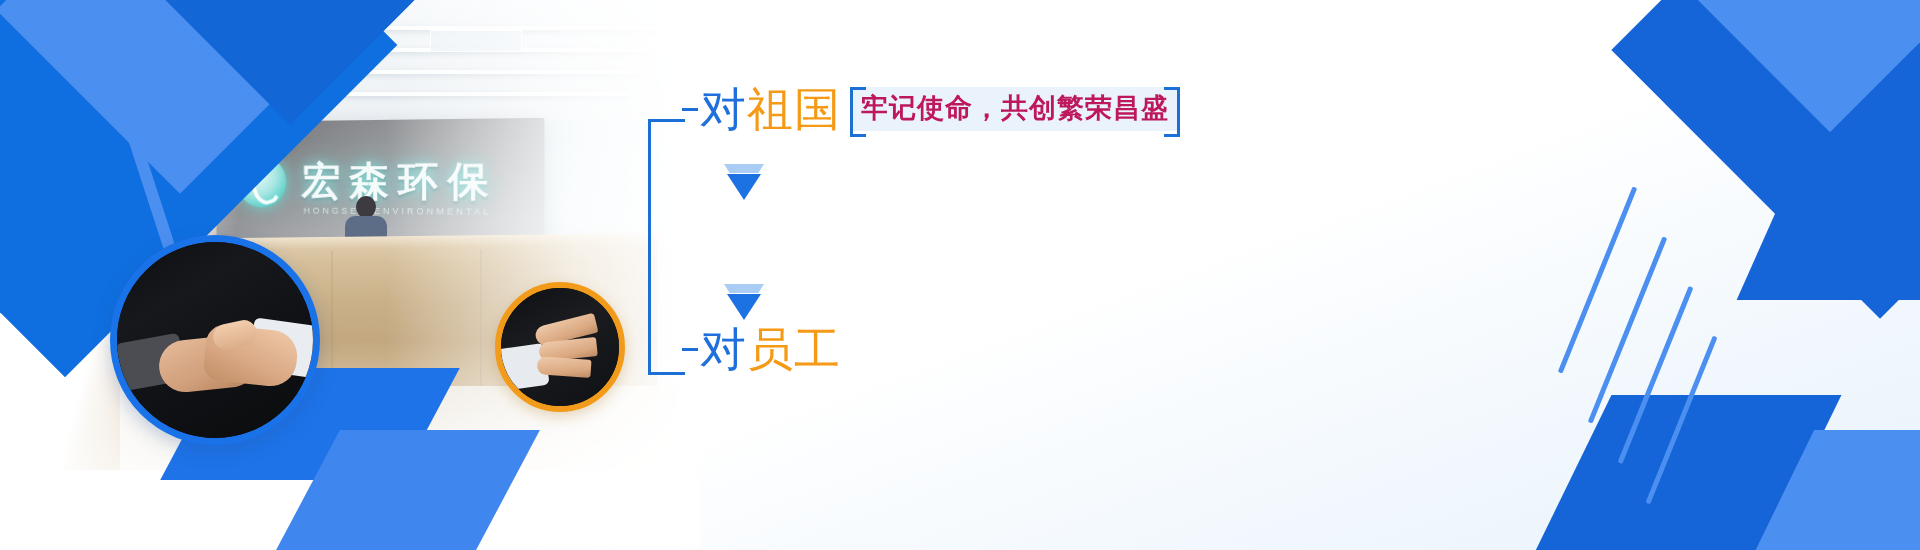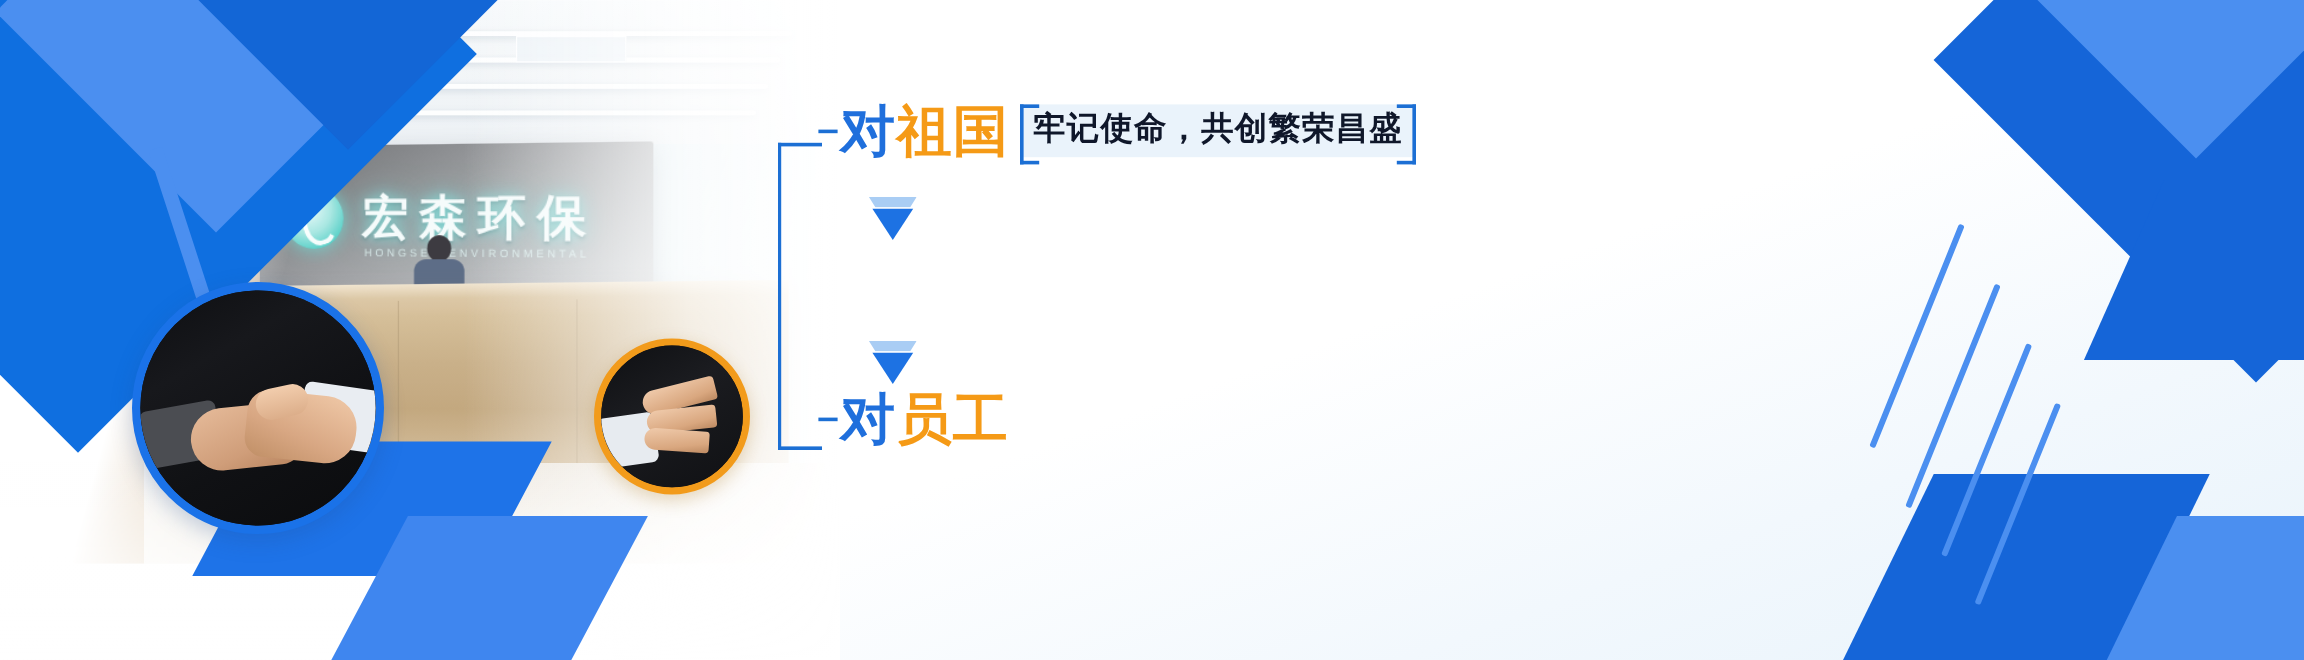--- a/index.html
+++ b/index.html
@@ -185,31 +185,31 @@
     border-left:3px solid #1c6fd4;
     border-top:3px solid #1c6fd4;
     border-bottom:3px solid #1c6fd4;
   }
   .row{position:absolute;left:34px;display:flex;align-items:center;white-space:nowrap;}
   .row-1{top:22px;}
   .row-2{top:142px;}
   .row-3{top:262px;}
   .dash{width:16px;height:3px;background:#1c6fd4;margin-right:2px;}
   .lead{
-    font-size:46px;font-weight:700;line-height:1;letter-spacing:1px;
+    font-size:46px;font-weight:400;line-height:1;letter-spacing:1px;
     font-family:"DejaVu Sans","Liberation Sans",sans-serif;
   }
   .lead .w-blue{color:#1f6fdc;text-shadow:1px 1px 0 rgba(255,255,255,.6);}
   .lead .w-orange{color:#f59a16;text-shadow:1px 1px 0 rgba(255,255,255,.6);}
   .boxed{
     margin-left:9px;
     display:inline-block;
     padding:7px 11px 8px 11px;
     background:#eaf3fb;
-    color:#0f172a;
+    color:#be185d;
     font-size:27px;font-weight:700;letter-spacing:1px;line-height:1.05;
     font-family:"DejaVu Sans","Liberation Sans",sans-serif;
     position:relative;
   }
   .boxed:before,.boxed:after{
     content:"";position:absolute;width:13px;height:100%;top:0;
     border:3px solid #1c6fd4;
   }
   .boxed:before{left:0;border-right:none;}
   .boxed:after{right:0;border-left:none;}

